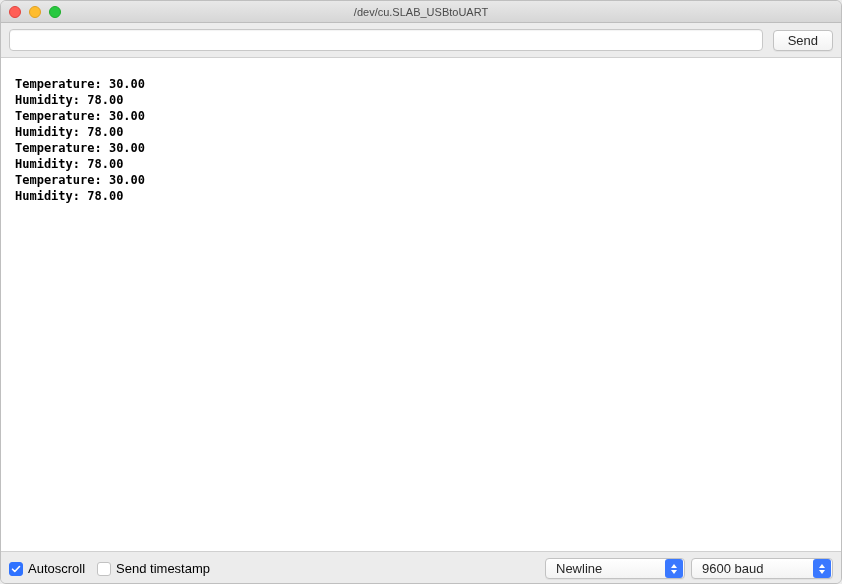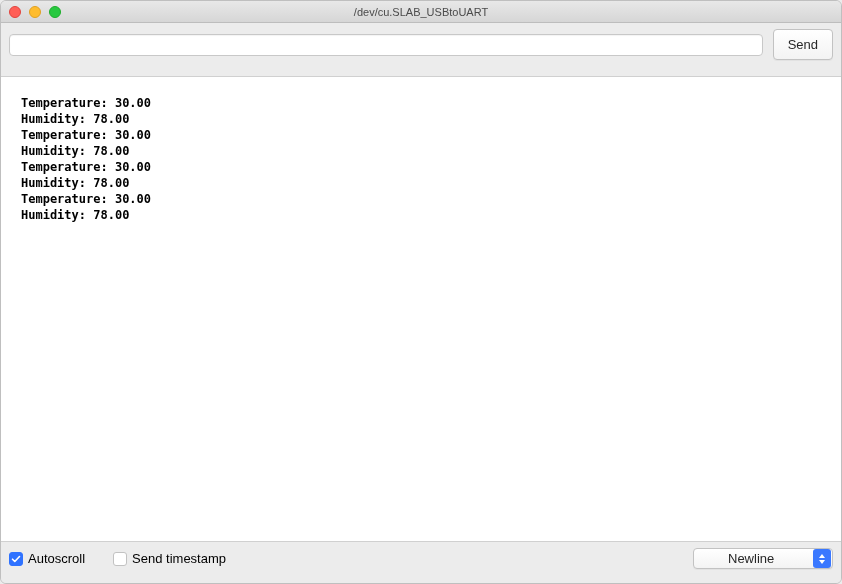--- a/index.html
+++ b/index.html
@@ -44,52 +44,51 @@
       flex: 1;
       height: 22px;
       border: 1px solid #c8c8c8;
       border-radius: 4px;
       background: #fff;
       padding: 0 6px;
       font-size: 13px;
       box-shadow: inset 0 1px 1px rgba(0,0,0,0.05);
     }
     .btn {
-      height: 31px;
+      height: 21px;
       border: 1px solid #c2c2c2;
       border-radius: 4px;
       background: linear-gradient(#ffffff, #f3f3f3);
       padding: 0 14px;
       font-size: 13px;
       color: #272727;
       cursor: default;
       box-shadow: 0 1px 0 rgba(0,0,0,0.04);
     }
     .output {
       flex: 1;
       background: #fff;
       border-top: 1px solid #d0d0d0;
       border-bottom: 1px solid #d0d0d0;
-      padding: 18px 4px 4px 20px;
+      padding: 18px 4px 4px 14px;
       overflow: auto;
       white-space: pre;
-      margin-top: 10px;
     }
     .output-line {
       font-family: "Monaco", "Menlo", monospace;
       font-size: 12px;
       font-weight: bold;
       line-height: 16px;
       color: #000;
     }
     .bottom-bar {
       display: flex;
       align-items: center;
-      gap: 22px;
-      padding: 6px 8px 14px 8px;
+      gap: 6px;
+      padding: 6px 8px 4px 8px;
       background: #ececec;
       flex-shrink: 0;
     }
     .cb-wrap {
       display: flex; align-items: center; gap: 5px;
       margin-right: 6px;
     }
     .mac-checkbox {
       width: 14px; height: 14px; border-radius: 3px;
       border: 1px solid #c2c2c2; background: #fff;
@@ -105,21 +104,21 @@
       border: 1px solid #c2c2c2;
       border-radius: 4px;
       background: linear-gradient(#ffffff, #f3f3f3);
       font-size: 13px;
       color: #272727;
       display: flex; align-items: center;
       padding: 0 0 0 10px;
       cursor: default;
       box-shadow: 0 1px 0 rgba(0,0,0,0.04);
     }
-    .mac-select .sel-text { flex: 1; text-align: left; margin-left: 24px; }
+    .mac-select .sel-text { flex: 1; text-align: left; }
     .sel-arrows {
       width: 18px; height: 19px;
       margin-left: 2px; margin-right: 1px;
       background: #3a78ff;
       border-radius: 3px;
       display: flex; flex-direction: column; align-items: center; justify-content: center;
       gap: 2px;
     }
     .sel-arrows .arr {
       width: 0; height: 0; border-left: 3px solid transparent; border-right: 3px solid transparent;
@@ -169,14 +168,21 @@
   <div class="spacer"></div>
 
   <div class="mac-select sel-line">
     <span class="sel-text">Newline</span>
     <span class="sel-arrows">
         <span class="arr up"></span>
         <span class="arr dn"></span>
       </span>
   </div>
 
+  <div class="mac-select sel-baud">
+    <span class="sel-text">9600 baud</span>
+    <span class="sel-arrows">
+        <span class="arr up"></span>
+        <span class="arr dn"></span>
+      </span>
+  </div>
 
 </div>
 
 </body></html>

